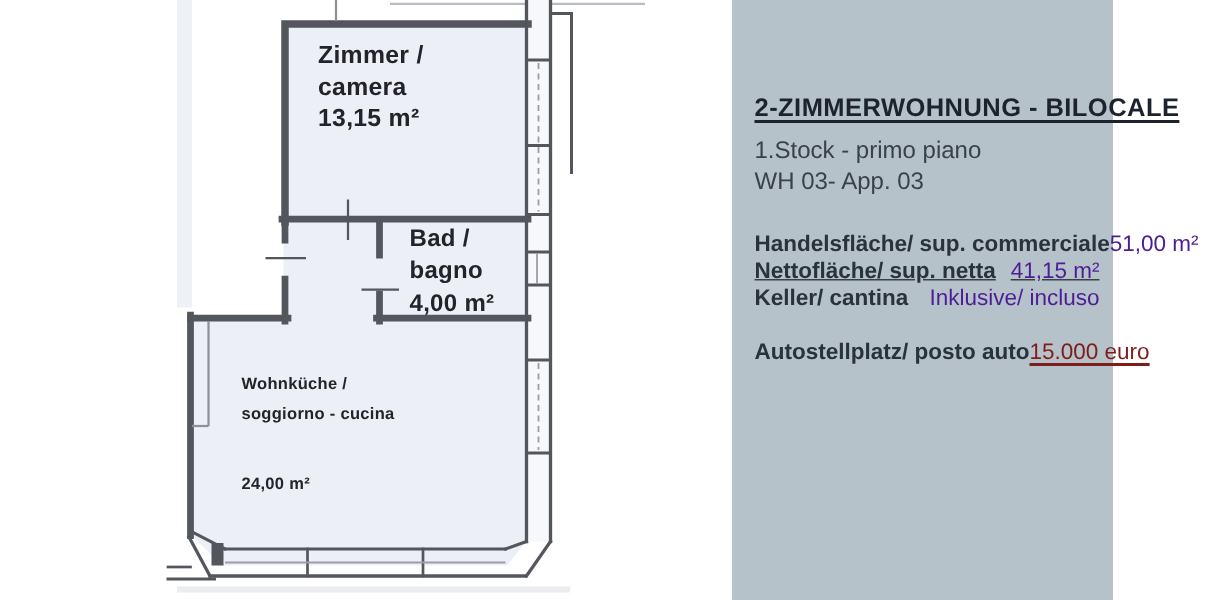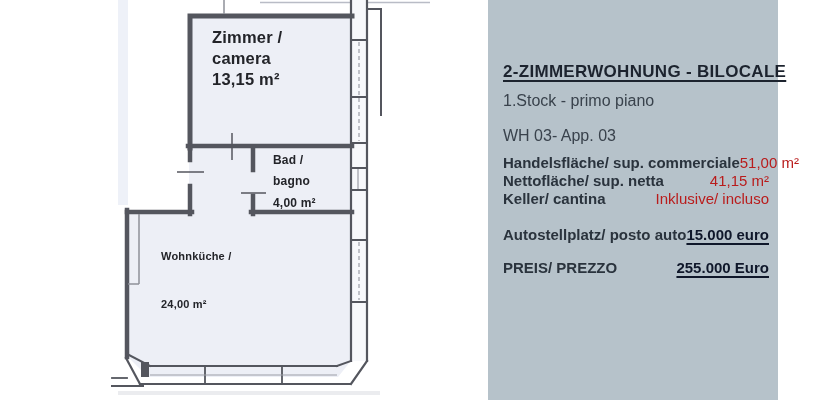--- a/index.html
+++ b/index.html
@@ -11,53 +11,53 @@
   
   .plan-area{position:absolute;left:0;top:0;width:490px;height:400px;}
   .plan-svg{position:absolute;left:0;top:0;}
   .room-label{
     position:absolute;color:#232429;font-weight:600;
     letter-spacing:.2px;white-space:nowrap;
   }
   .room-label .rname{display:block;}
   .room-zimmer{left:212px;top:27px;font-size:16.5px;line-height:21px;}
   .room-zimmer .rarea{}
-  .room-bad{left:273px;top:150px;font-size:12px;line-height:20.5px;}
+  .room-bad{left:273px;top:150px;font-size:16px;line-height:20.5px;}
   .room-bad .rarea{margin-top:2px;}
   .room-wohn{left:161px;top:247px;font-size:11px;line-height:19.5px;}
   .room-wohn .rarea{margin-top:28px;}
   .rarea{display:block;}
   
   .panel{
-    position:absolute;left:488px;top:0;width:290px;height:400px;
+    position:absolute;left:488px;top:0;width:254px;height:400px;
     background:#b6c2ca;color:#39424c;
   }
   .panel-title{
     position:absolute;left:15px;top:62px;margin:0;
     font-size:17px;font-weight:bold;color:#1c232e;letter-spacing:.3px;
     text-decoration:underline;text-decoration-thickness:2px;text-underline-offset:3px;
     white-space:nowrap;
   }
   .panel-sub{position:absolute;left:15px;font-size:16px;color:#39424c;white-space:nowrap;}
   .sub-floor{top:92px;}
-  .sub-unit{top:113px;margin-top:14px;}
+  .sub-unit{top:113px;}
   .spec-row{
     position:absolute;left:15px;right:9px;display:flex;
     justify-content:space-between;align-items:baseline;
     font-size:15px;white-space:nowrap;
   }
   .spec-label{font-weight:bold;color:#2a333d;}
-  .spec-value{color:#b91c1c;}
+  .spec-value{color:#4c1d95;}
   .row-0{top:154px;align-items:flex-end;}
-  .row-1{top:172px;}
+  .row-1{top:172px;text-decoration:underline;}
   .row-2{top:190px;}
   .row-parking{top:226px;}
   .row-price{top:259px;}
   .spec-value.strong{
-    font-weight:bold;color:#0f172a;
+    font-weight:normal;color:#7f1d1d;
     text-decoration:underline;text-decoration-thickness:2px;text-underline-offset:3px;
   }
 </style>
 </head>
 <body>
 
 <div class="stage">
 
   <div class="plan-area">
     <svg class="plan-svg" width="490" height="400" viewBox="0 0 490 400">
@@ -132,20 +132,21 @@
       <span class="rname">camera</span>
       <span class="rarea">13,15 m²</span>
     </div>
     <div class="room-label room-bad">
       <span class="rname">Bad /</span>
       <span class="rname">bagno</span>
       <span class="rarea">4,00 m²</span>
     </div>
     <div class="room-label room-wohn">
       <span class="rname">Wohnküche /</span>
+      <span class="rname">soggiorno - cucina</span>
       <span class="rarea">24,00 m²</span>
     </div>
   </div>
 
   <div class="panel">
     <h1 class="panel-title">2-ZIMMERWOHNUNG - BILOCALE</h1>
     <div class="panel-sub sub-floor">1.Stock - primo piano</div>
     <div class="panel-sub sub-unit">WH 03- App. 03</div>
 
     <div class="spec-row row-0">
@@ -158,18 +159,14 @@
     </div>
     <div class="spec-row row-2">
       <span class="spec-label">Keller/ cantina</span>
       <span class="spec-value">Inklusive/ incluso</span>
     </div>
 
     <div class="spec-row row-parking">
       <span class="spec-label">Autostellplatz/ posto auto</span>
       <span class="spec-value strong">15.000 euro</span>
     </div>
-    <div class="spec-row row-price">
-      <span class="spec-label">PREIS/ PREZZO</span>
-      <span class="spec-value strong">255.000 Euro</span>
-    </div>
   </div>
 </div>
 
 </body></html>

